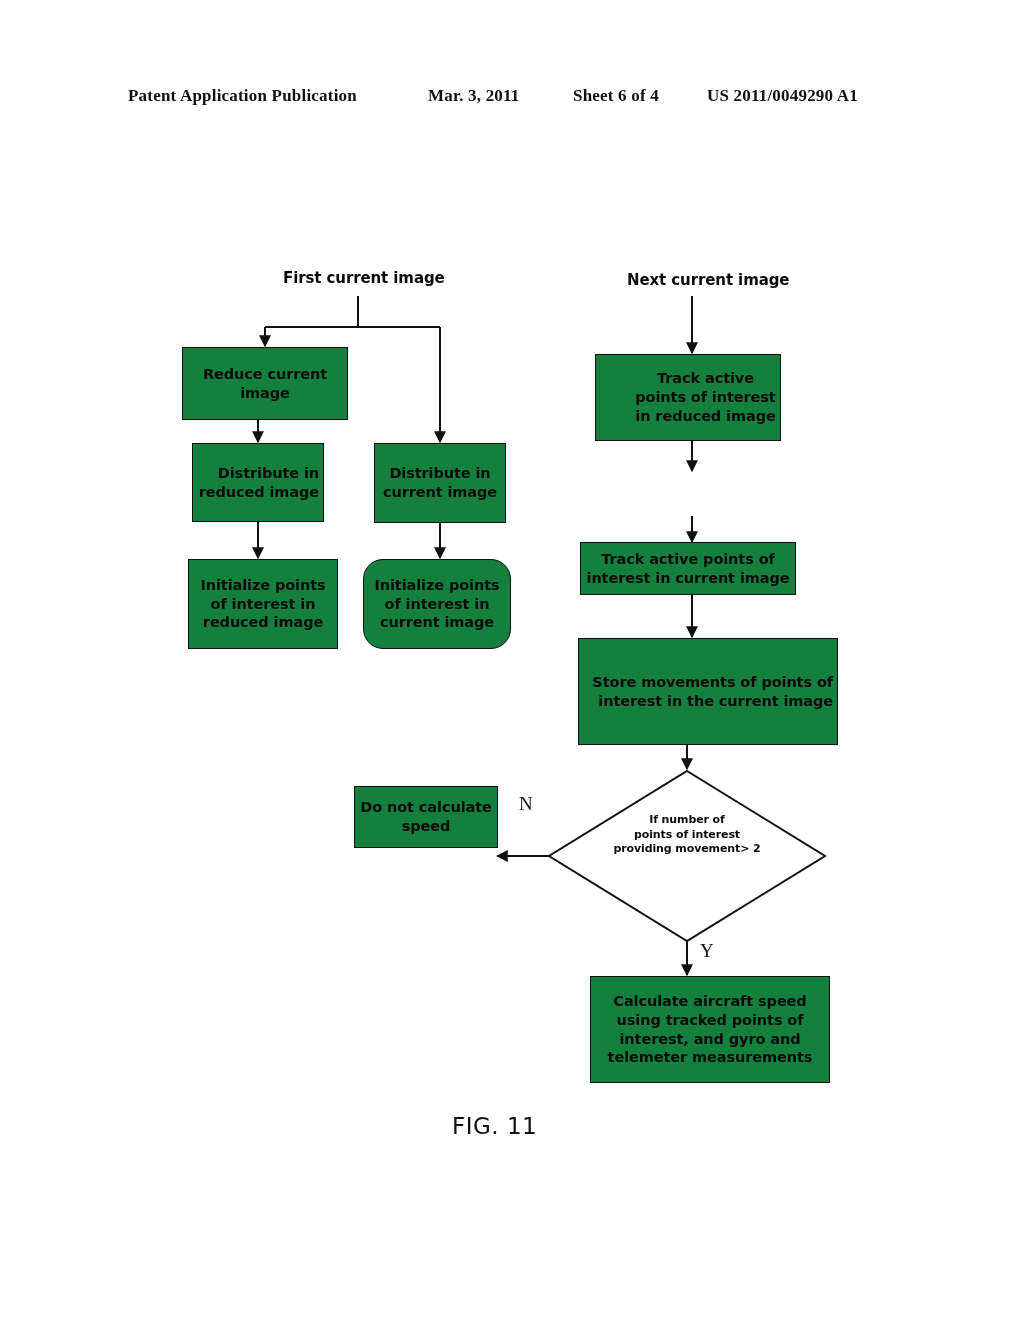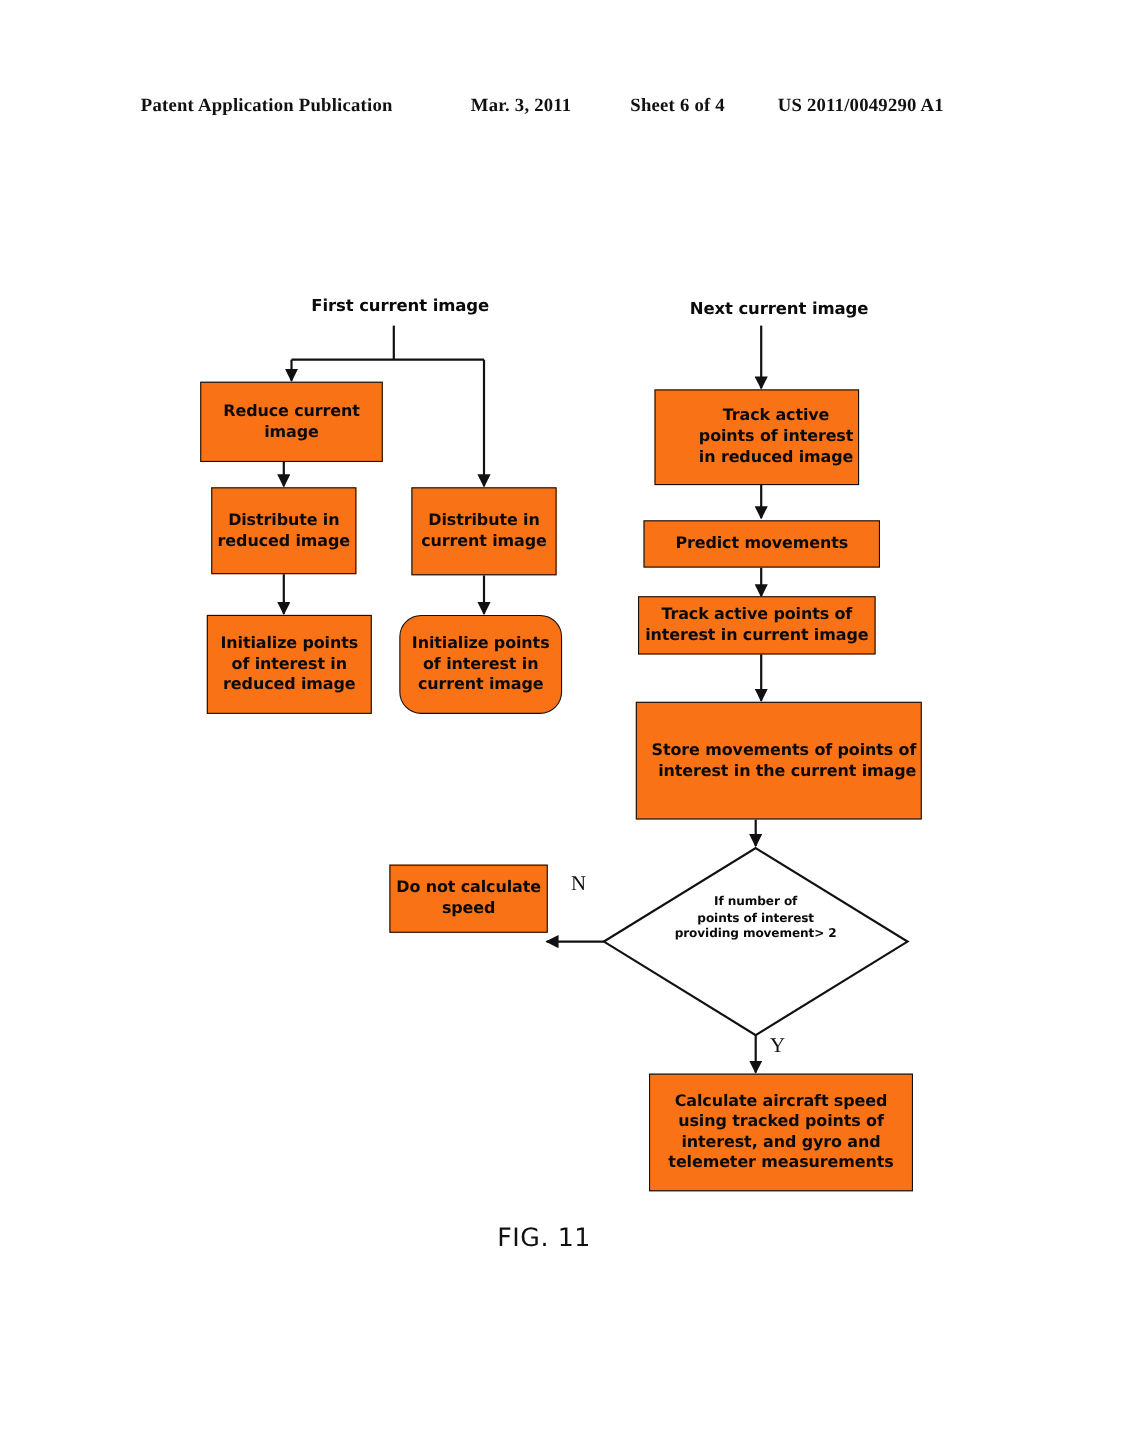--- a/index.html
+++ b/index.html
@@ -50,21 +50,21 @@
     top: 0;
     width: 1024px;
     height: 1320px;
   }
 
   
   .node {
     position: absolute;
     box-sizing: border-box;
     border: 1.6px solid #111;
-    background: #f97316;
+    background: #15803d;
     display: flex;
     align-items: center;
     justify-content: center;
     text-align: center;
     font-family: "DejaVu Sans", sans-serif;
     font-weight: bold;
     font-size: 14.5px;
     line-height: 1.30;
     color: #0b0b0b;
     letter-spacing: -0.1px;
@@ -169,43 +169,40 @@
   </svg>
 
   <div class="caption" style="left:283px; top:269px;">First current image</div>
 
   <div class="caption" style="left:627px; top:271px;">Next current image</div>
 
   <div class="node" style="left:182px; top:347px; width:166px; height:73px;">
     <span class="txt">Reduce current image</span>
   </div>
 
-  <div class="node" style="left:192px; top:443px; width:132px; height:79px;">
+  <div class="node" style="left:192px; top:443px; width:132px; height:79px;text-align:right;">
     <span class="txt">Distribute in reduced image</span>
   </div>
 
   <div class="node" style="left:374px; top:443px; width:132px; height:80px;">
     <span class="txt">Distribute in current image</span>
   </div>
 
   <div class="node" style="left:188px; top:559px; width:150px; height:90px;">
     <span class="txt">Initialize points of interest in reduced image</span>
   </div>
 
   <div class="node" style="left:363px; top:559px; width:148px; height:90px;border-radius:20px;">
     <span class="txt">Initialize points of interest in current image</span>
   </div>
 
   <div class="node" style="left:595px; top:354px; width:186px; height:87px;padding-left:39px;">
     <span class="txt">Track active points of interest in reduced image</span>
   </div>
 
-  <div class="node" style="left:585px; top:473px; width:215px; height:43px;">
-    <span class="txt">Predict movements</span>
-  </div>
 
   <div class="node" style="left:580px; top:542px; width:216px; height:53px;">
     <span class="txt">Track active points of interest in current image</span>
   </div>
 
   <div class="node" style="left:578px; top:638px; width:260px; height:107px;text-align:right;">
     <span class="txt">Store movements of points of interest in the current image</span>
   </div>
 
   <div class="diamond-text" style="left:547px; top:813px; width:280px;">

